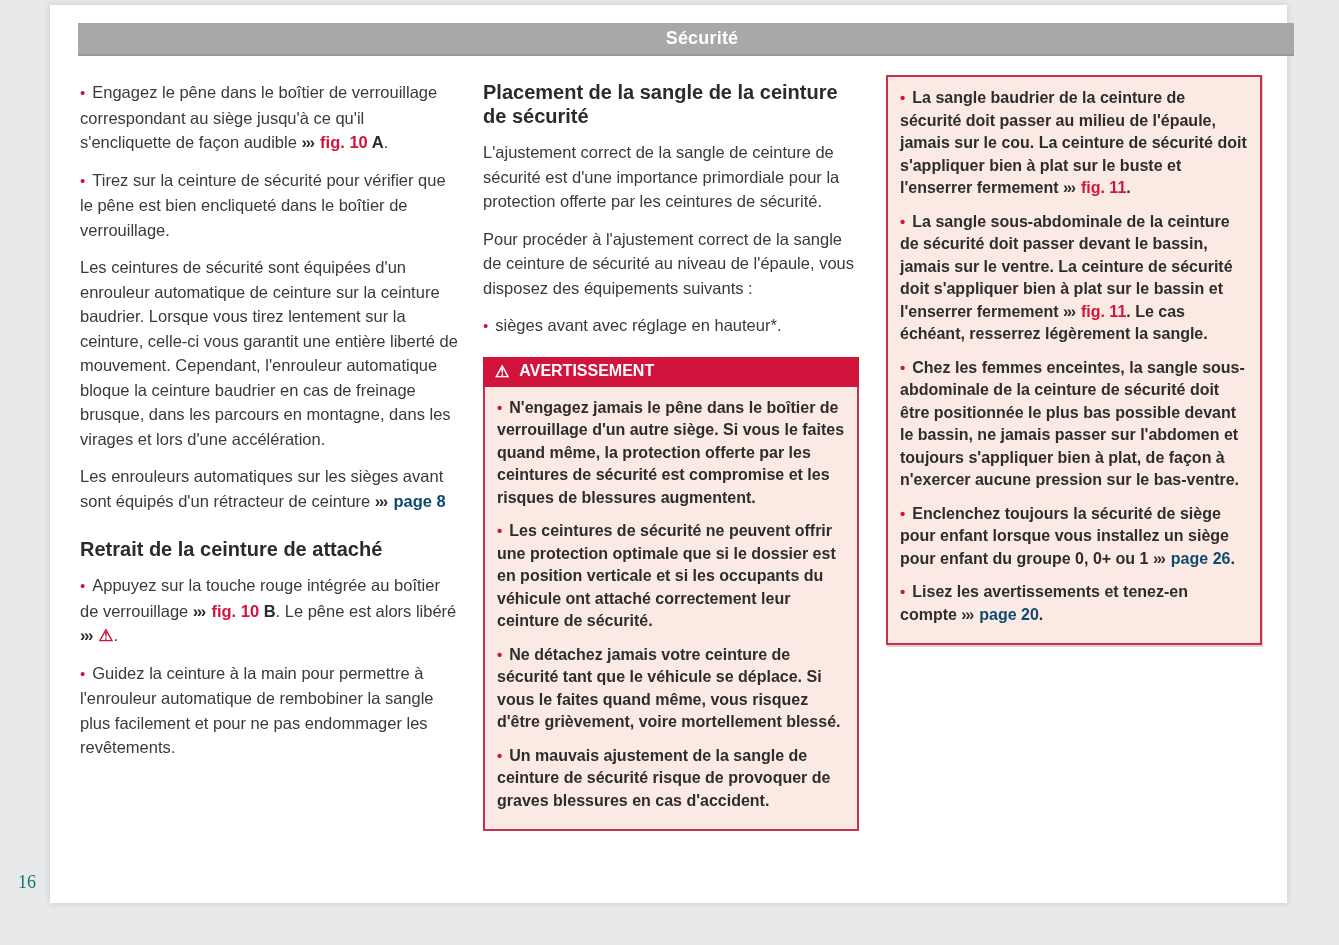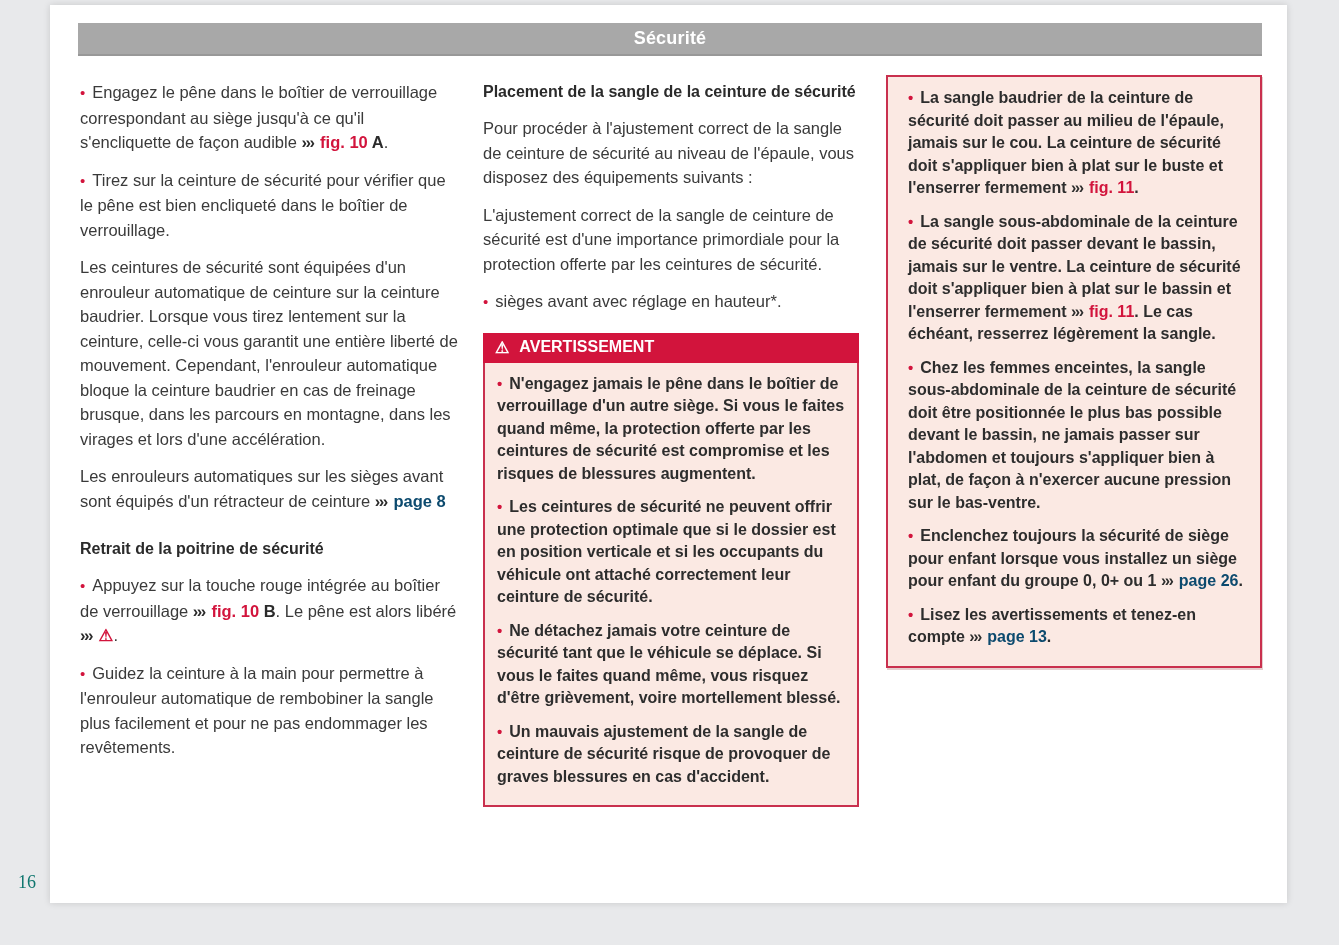--- a/index.html
+++ b/index.html
@@ -14,29 +14,30 @@
     position:absolute;left:50px;top:5px;width:1237px;height:898px;
     background:#ffffff;
     box-shadow:0 0 7px rgba(0,0,0,0.14);
   }
   .titlebar{
     position:absolute;left:78px;top:23px;width:1184px;height:31px;
     background:#a8a8a8;border-bottom:2px solid #989898;
     color:#ffffff;font-weight:700;font-size:18px;
     display:flex;align-items:center;justify-content:center;
     letter-spacing:0.2px;
+    padding-left:32px;
   }
   .col{
     position:absolute;top:80px;width:378px;
     font-size:16.5px;line-height:24.5px;color:#3a3a3a;
   }
   .col-left{left:80px;}
   .col-mid{left:483px;width:376px;}
   .blk{margin:0 0 13px 0;}
-  h3.blk{font-size:16px;color:#2b2b2b;margin:24px 0 12px 0;line-height:24px;}
+  h3.blk{font-size:20px;color:#2b2b2b;margin:24px 0 12px 0;line-height:24px;}
   .col-mid h3.blk:first-child{margin-top:0;}
   .dot{color:#d2143c;margin-right:7px;font-size:15px;}
   .sg-n{}
   .sg-b{font-weight:700;color:#2b2b2b;}
   .sg-fig{font-weight:700;color:#d2143c;}
   .sg-pg{font-weight:700;color:#0c4a6e;}
   .sg-chev{font-weight:700;color:#2b2b2b;letter-spacing:-1.5px;margin-right:2px;}
   .sg-warn{color:#d2143c;font-weight:700;}
   .warnbox{margin-top:18px;}
   .warnbox-header{
@@ -46,21 +47,21 @@
   }
   .warnbox-header .tri{font-size:16px;line-height:1;}
   .warnbox-body{
     border:2px solid #c9304e;border-top:none;
     background:#fbe9e3;
     padding:10px 12px 6px 12px;
   }
   .pinkbox{
     position:absolute;left:886px;top:75px;width:376px;
     border:2px solid #c9304e;background:#fbe9e3;
-    padding:10px 12px 6px 20px;box-sizing:border-box;
+    padding:10px 12px 6px 12px;box-sizing:border-box;
     box-shadow:1px 2px 0 rgba(150,60,60,0.25);
   }
   .boxlist .blk{
     font-weight:700;color:#2d2d2d;font-size:16px;line-height:22.5px;margin:0 0 11px 0;
   }
   .boxlist .sg-n{color:#2d2d2d;}
   .boxlist .sg-chev{color:#2d2d2d;}
   .pagenum{
     position:absolute;left:18px;top:872px;
     font-family:"Liberation Serif", serif;
@@ -74,30 +75,30 @@
 
 <div class="titlebar">
   <span>Sécurité</span>
 </div>
 
 <div class="col col-left">
     <p class="blk bullet"><span class="dot">•</span><span class="sg-n">Engagez le pêne dans le boîtier de verrouillage correspondant au siège jusqu'à ce qu'il s'encliquette de façon audible </span><span class="sg-chev">›››</span><span class="sg-fig"> fig. 10</span><span class="sg-b"> A</span><span class="sg-n">.</span></p>
     <p class="blk bullet"><span class="dot">•</span><span class="sg-n">Tirez sur la ceinture de sécurité pour vérifier que le pêne est bien encliqueté dans le boîtier de verrouillage.</span></p>
     <p class="blk para"><span class="sg-n">Les ceintures de sécurité sont équipées d'un enrouleur automatique de ceinture sur la ceinture baudrier. Lorsque vous tirez lentement sur la ceinture, celle-ci vous garantit une entière liberté de mouvement. Cependant, l'enrouleur automatique bloque la ceinture baudrier en cas de freinage brusque, dans les parcours en montagne, dans les virages et lors d'une accélération.</span></p>
     <p class="blk para"><span class="sg-n">Les enrouleurs automatiques sur les sièges avant sont équipés d'un rétracteur de ceinture </span><span class="sg-chev">›››</span><span class="sg-pg"> page 8</span></p>
-    <h3 class="blk heading"><span class="sg-b">Retrait de la poitrine de sécurité</span></h3>
+    <h3 class="blk heading"><span class="sg-b">Retrait de la ceinture de attaché</span></h3>
     <p class="blk bullet"><span class="dot">•</span><span class="sg-n">Appuyez sur la touche rouge intégrée au boîtier de verrouillage </span><span class="sg-chev">›››</span><span class="sg-fig"> fig. 10</span><span class="sg-b"> B</span><span class="sg-n">. Le pêne est alors libéré </span><span class="sg-chev">›››</span><span class="sg-warn"> ⚠</span><span class="sg-n">.</span></p>
     <p class="blk bullet"><span class="dot">•</span><span class="sg-n">Guidez la ceinture à la main pour permettre à l'enrouleur automatique de rembobiner la sangle plus facilement et pour ne pas endommager les revêtements.</span></p>
   </div>
 
 <div class="col col-mid">
   <div>
       <h3 class="blk heading"><span class="sg-b">Placement de la sangle de la ceinture de sécurité</span></h3>
+      <p class="blk para"><span class="sg-n">L'ajustement correct de la sangle de ceinture de sécurité est d'une importance primordiale pour la protection offerte par les ceintures de sécurité.</span></p>
       <p class="blk para"><span class="sg-n">Pour procéder à l'ajustement correct de la sangle de ceinture de sécurité au niveau de l'épaule, vous disposez des équipements suivants :</span></p>
-      <p class="blk para"><span class="sg-n">L'ajustement correct de la sangle de ceinture de sécurité est d'une importance primordiale pour la protection offerte par les ceintures de sécurité.</span></p>
       <p class="blk bullet"><span class="dot">•</span><span class="sg-n">sièges avant avec réglage en hauteur*.</span></p>
     </div>
   <div class="warnbox">
     <div class="warnbox-header">
       <span class="tri">⚠</span>
       <span>AVERTISSEMENT</span>
     </div>
     <div class="warnbox-body boxlist">
         <p class="blk bullet"><span class="dot">•</span><span class="sg-n">N'engagez jamais le pêne dans le boîtier de verrouillage d'un autre siège. Si vous le faites quand même, la protection offerte par les ceintures de sécurité est compromise et les risques de blessures augmentent.</span></p>
         <p class="blk bullet"><span class="dot">•</span><span class="sg-n">Les ceintures de sécurité ne peuvent offrir une protection optimale que si le dossier est en position verticale et si les occupants du véhicule ont attaché correctement leur ceinture de sécurité.</span></p>
@@ -105,16 +106,16 @@
         <p class="blk bullet"><span class="dot">•</span><span class="sg-n">Un mauvais ajustement de la sangle de ceinture de sécurité risque de provoquer de graves blessures en cas d'accident.</span></p>
       </div>
   </div>
 </div>
 
 <div class="pinkbox boxlist">
     <p class="blk bullet"><span class="dot">•</span><span class="sg-n">La sangle baudrier de la ceinture de sécurité doit passer au milieu de l'épaule, jamais sur le cou. La ceinture de sécurité doit s'appliquer bien à plat sur le buste et l'enserrer fermement </span><span class="sg-chev">›››</span><span class="sg-fig"> fig. 11</span><span class="sg-n">.</span></p>
     <p class="blk bullet"><span class="dot">•</span><span class="sg-n">La sangle sous-abdominale de la ceinture de sécurité doit passer devant le bassin, jamais sur le ventre. La ceinture de sécurité doit s'appliquer bien à plat sur le bassin et l'enserrer fermement </span><span class="sg-chev">›››</span><span class="sg-fig"> fig. 11</span><span class="sg-n">. Le cas échéant, resserrez légèrement la sangle.</span></p>
     <p class="blk bullet"><span class="dot">•</span><span class="sg-n">Chez les femmes enceintes, la sangle sous-abdominale de la ceinture de sécurité doit être positionnée le plus bas possible devant le bassin, ne jamais passer sur l'abdomen et toujours s'appliquer bien à plat, de façon à n'exercer aucune pression sur le bas-ventre.</span></p>
     <p class="blk bullet"><span class="dot">•</span><span class="sg-n">Enclenchez toujours la sécurité de siège pour enfant lorsque vous installez un siège pour enfant du groupe 0, 0+ ou 1 </span><span class="sg-chev">›››</span><span class="sg-pg"> page 26</span><span class="sg-n">.</span></p>
-    <p class="blk bullet"><span class="dot">•</span><span class="sg-n">Lisez les avertissements et tenez-en compte </span><span class="sg-chev">›››</span><span class="sg-pg"> page 13</span><span class="sg-n">.</span></p>
+    <p class="blk bullet"><span class="dot">•</span><span class="sg-n">Lisez les avertissements et tenez-en compte </span><span class="sg-chev">›››</span><span class="sg-pg"> page 20</span><span class="sg-n">.</span></p>
   </div>
 
 <div class="pagenum">16</div>
 
 </body></html>

